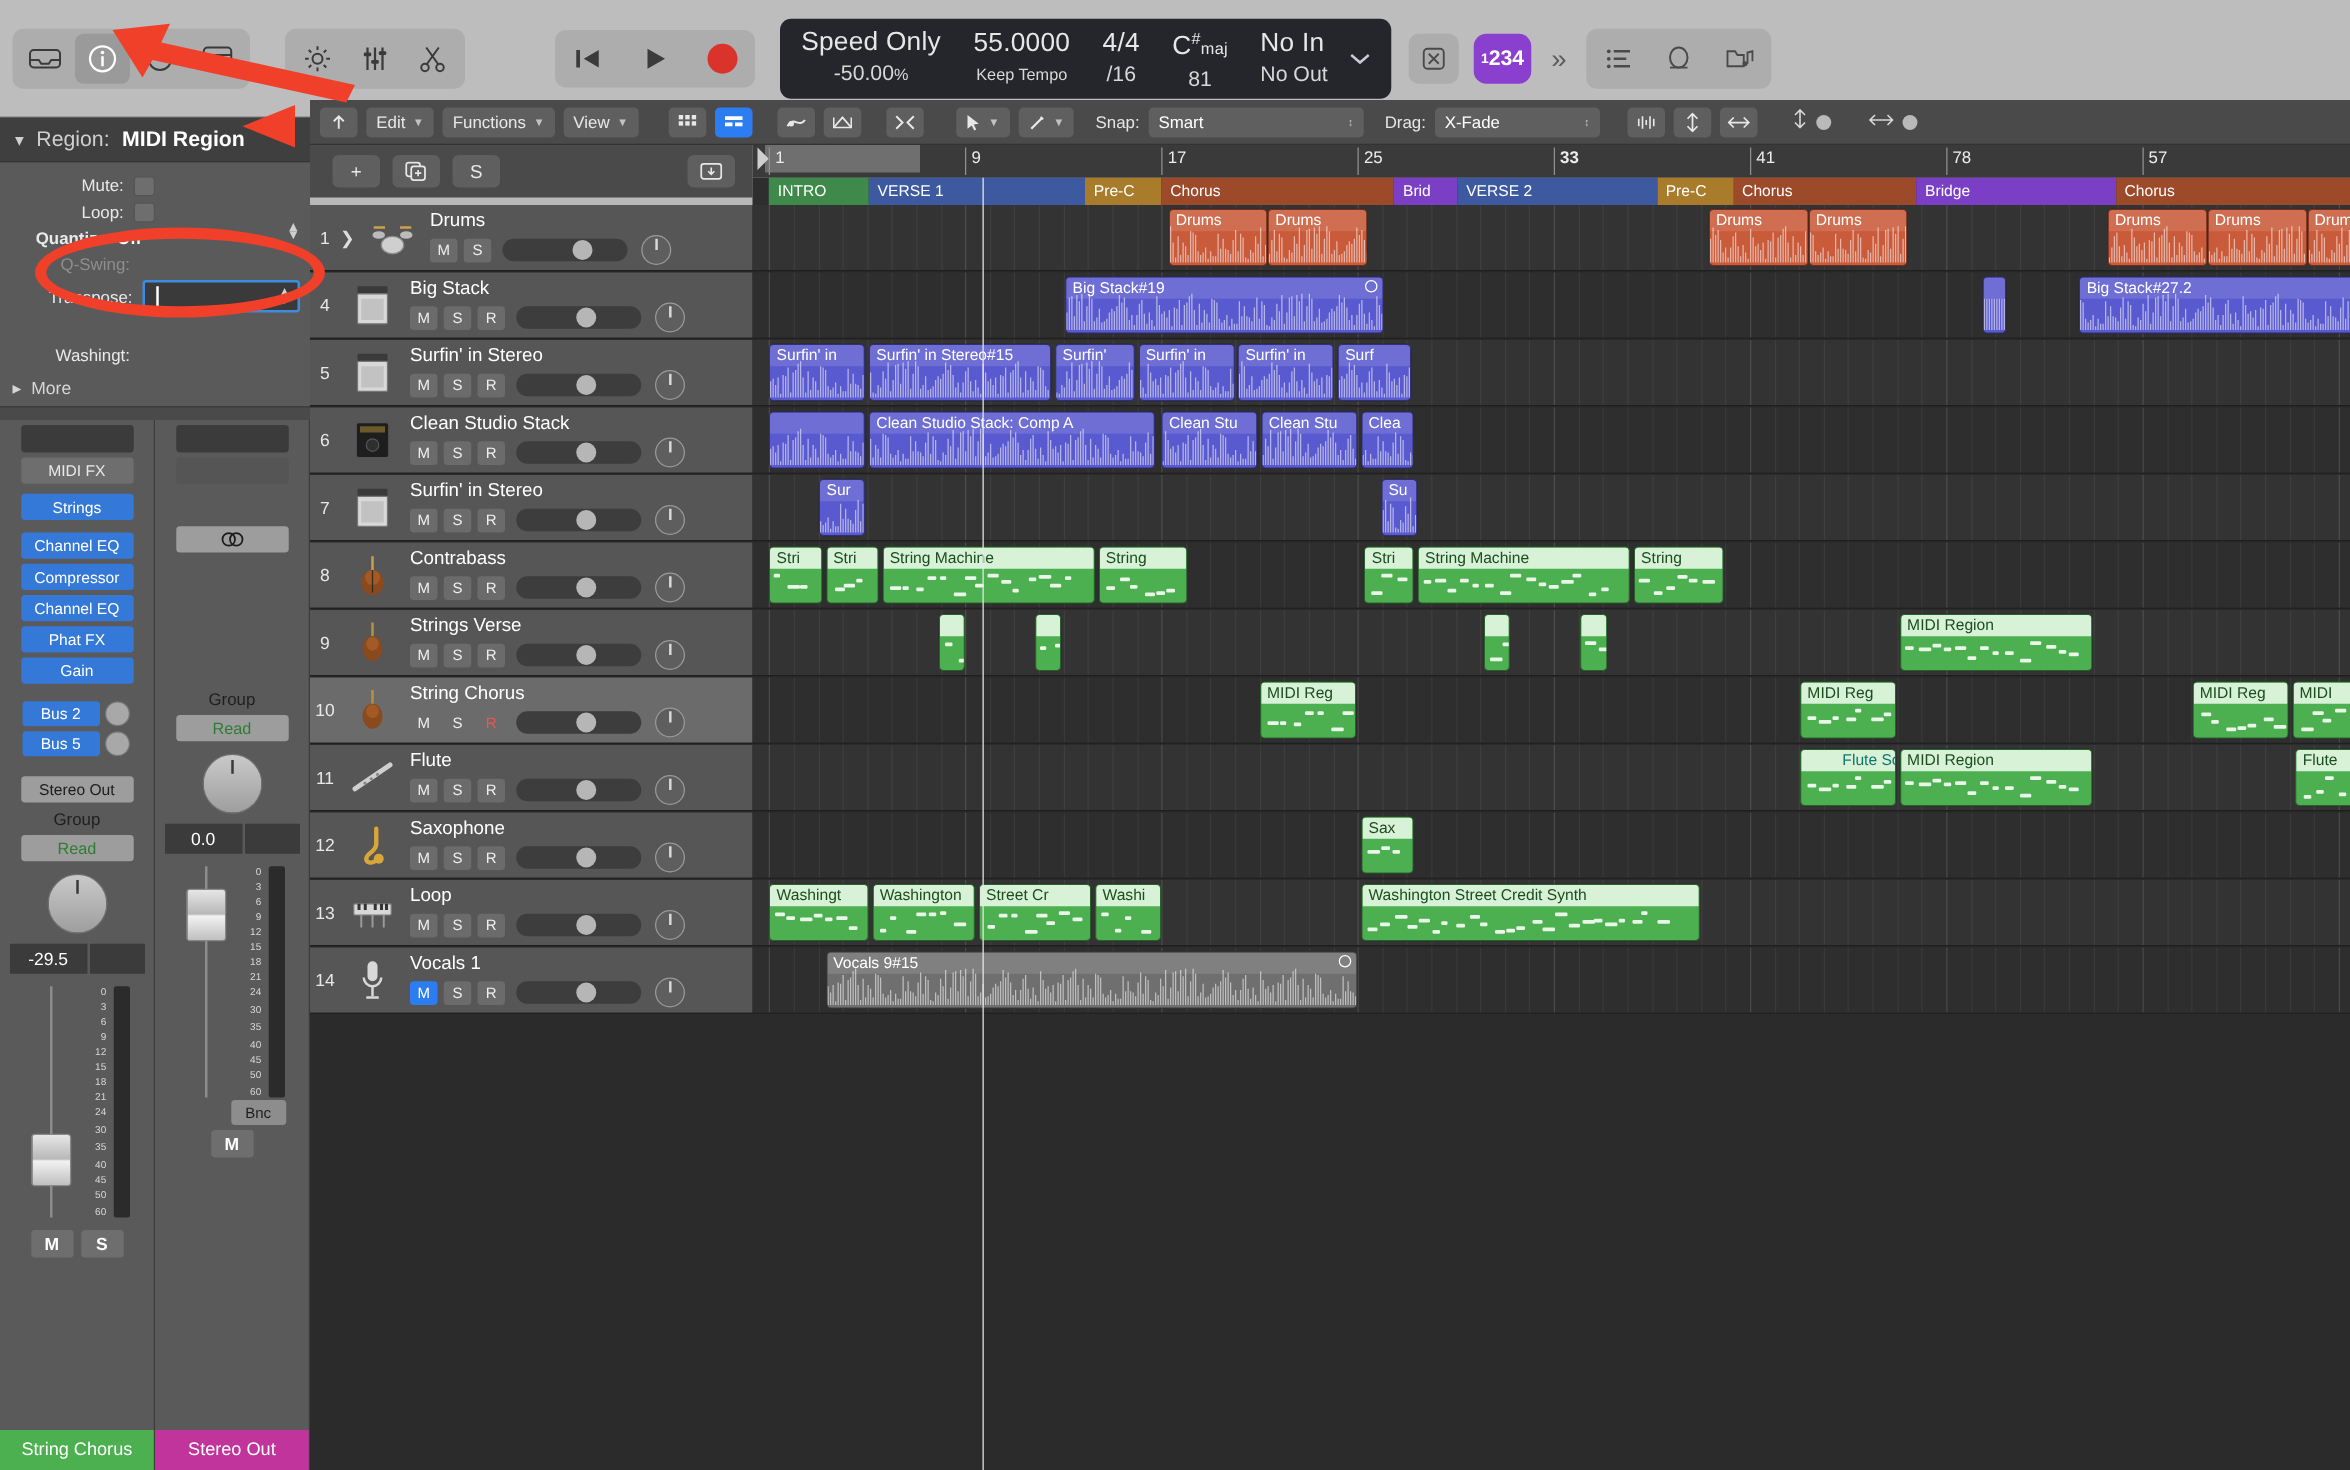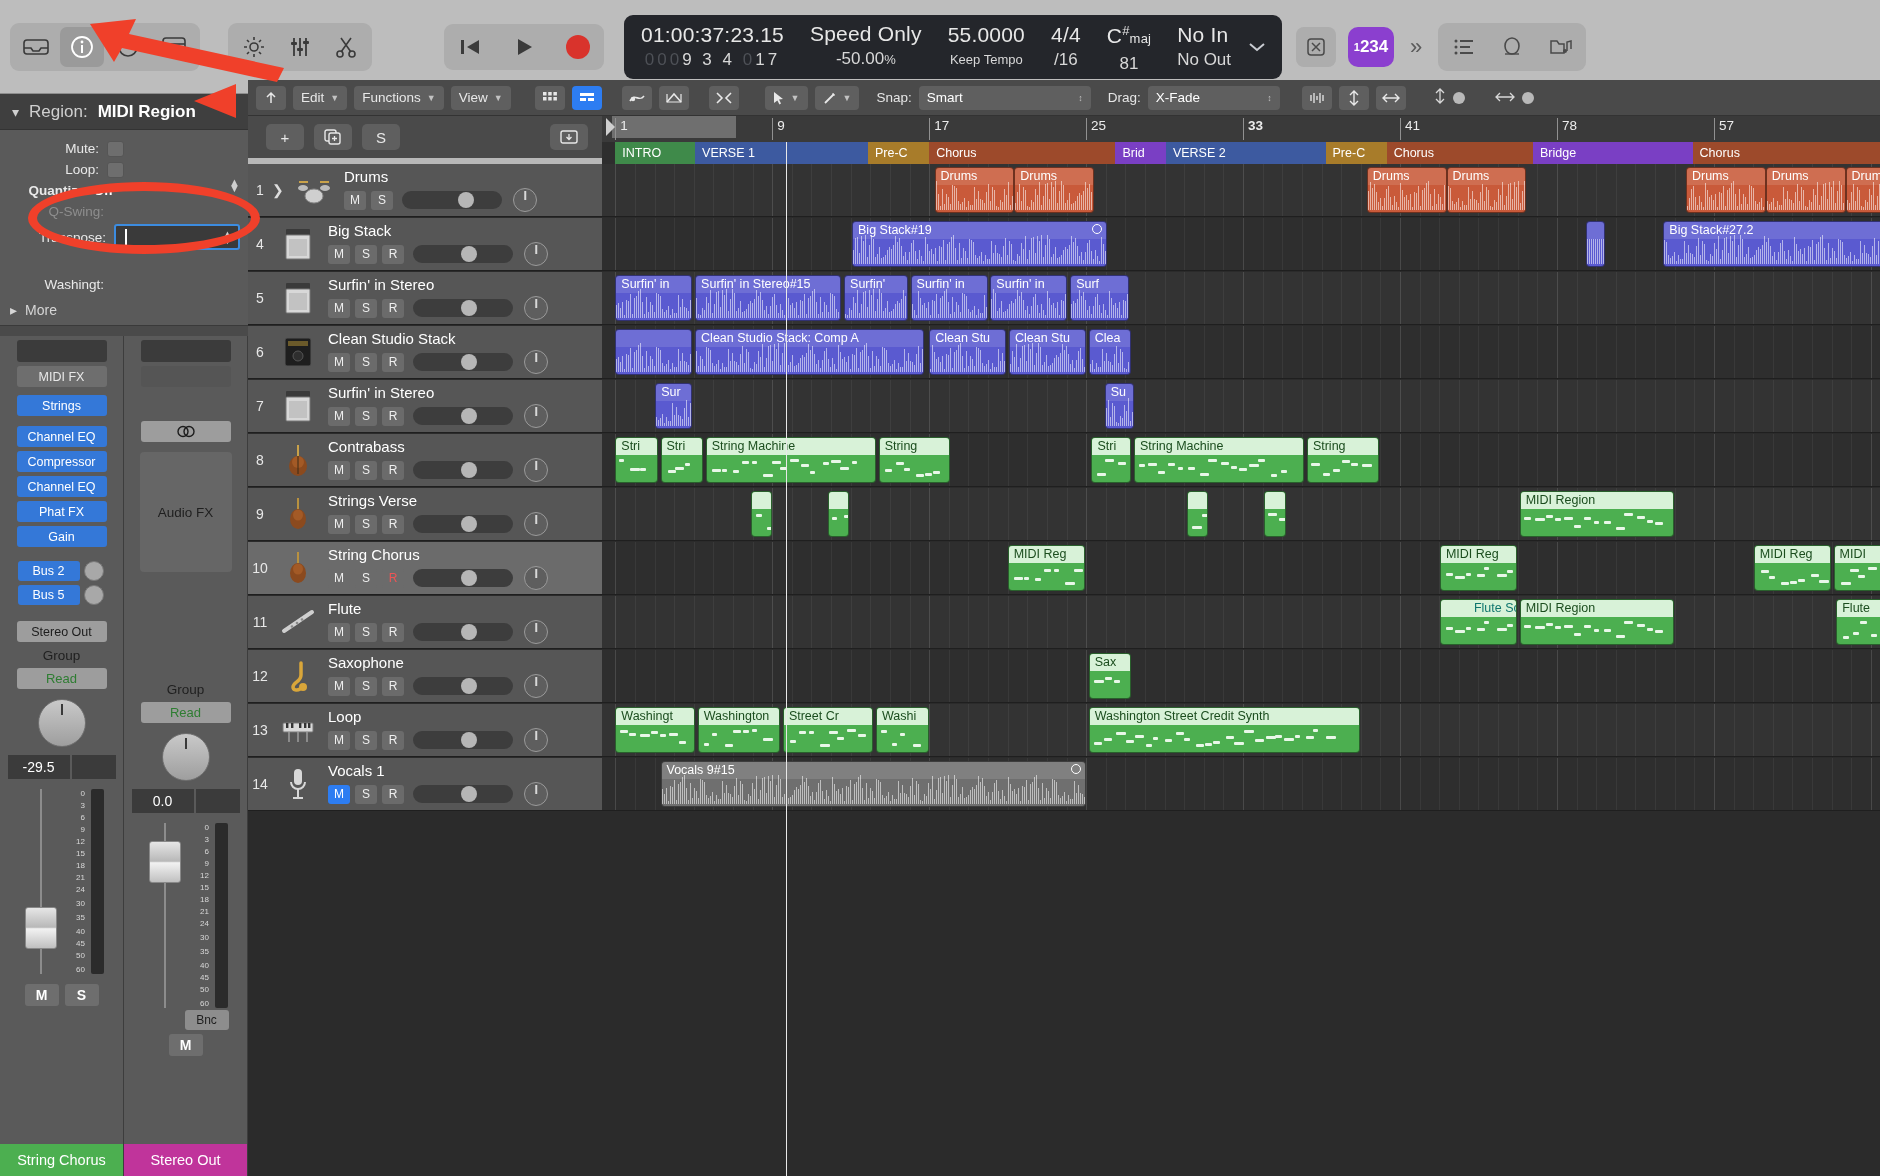--- a/index.html
+++ b/index.html
@@ -265,26 +265,20 @@
         <svg width="22" height="22" viewBox="0 0 22 22">
             <path d="M5 3l14 8-14 8z" fill="#3b3b3b"></path>
           </svg>
       </div>
       <div class="tp">
           <div class="rec-dot"></div>
         </div>
     </div>
 
     <div class="lcd">
-      <div class="lcd-cell lcd-pos">
-        <div class="lcd-top">01:00:37:23.15</div>
-        <div class="lcd-bot">
-          <span class="lcd-dim">000</span><span>9 3 4</span> <span class="lcd-dim">0</span><span>17</span>
-        </div>
-      </div>
       <div class="lcd-cell">
         <div class="lcd-top">Speed Only</div>
         <div class="lcd-bot"><span>-50.00</span><span class="lcd-sm">%</span></div>
       </div>
       <div class="lcd-cell">
         <div class="lcd-top">55.0000</div>
         <div class="lcd-bot lcd-sm">Keep Tempo</div>
       </div>
       <div class="lcd-cell">
         <div class="lcd-top">4/4</div>
@@ -458,21 +452,20 @@
 
     <div class="strip">
       <div class="strip-top"></div>
       <div class="slot empty" style="height:21px;"></div>
       <div class="slot lgt" style="margin-top:34px">
         <svg width="22" height="13" viewBox="0 0 22 13">
             <circle cx="8" cy="6.5" r="5" fill="none" stroke="#1c1c1c" stroke-width="1.4"></circle>
             <circle cx="14" cy="6.5" r="5" fill="none" stroke="#1c1c1c" stroke-width="1.4"></circle>
           </svg>
       </div>
-      <div class="audiofx-box">Audio FX</div>
       <div style="height:104px"></div>
       <div class="lbl-center">Group</div>
       <div class="read-btn">Read</div>
       <div class="panknob"></div>
       <div class="valrow">
         <span class="valbox">0.0</span>
         <span class="valbox blank"></span>
       </div>
       <div class="fader-area">
         <div class="fader-track">

